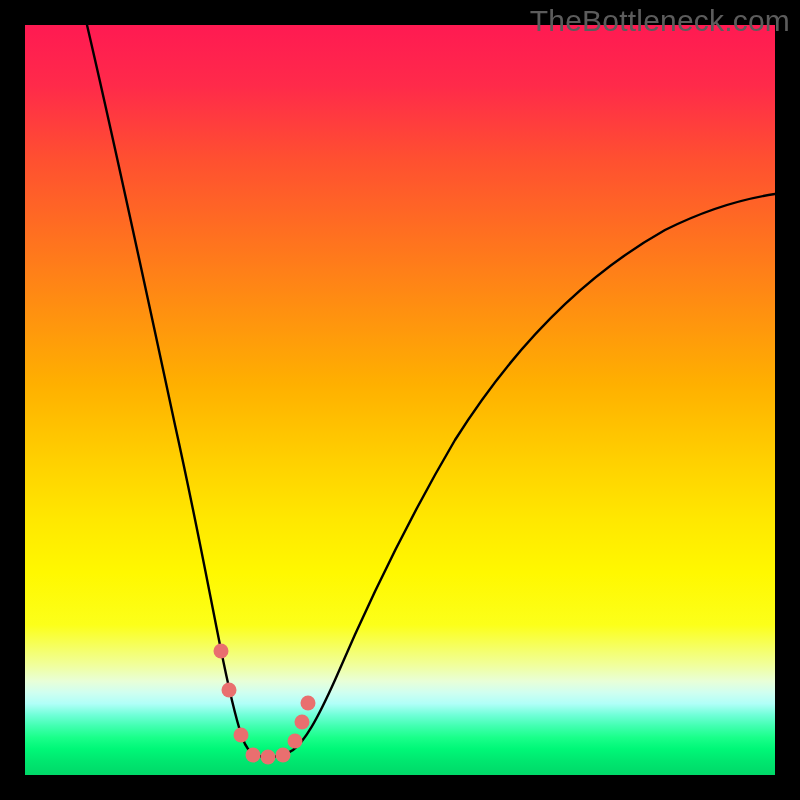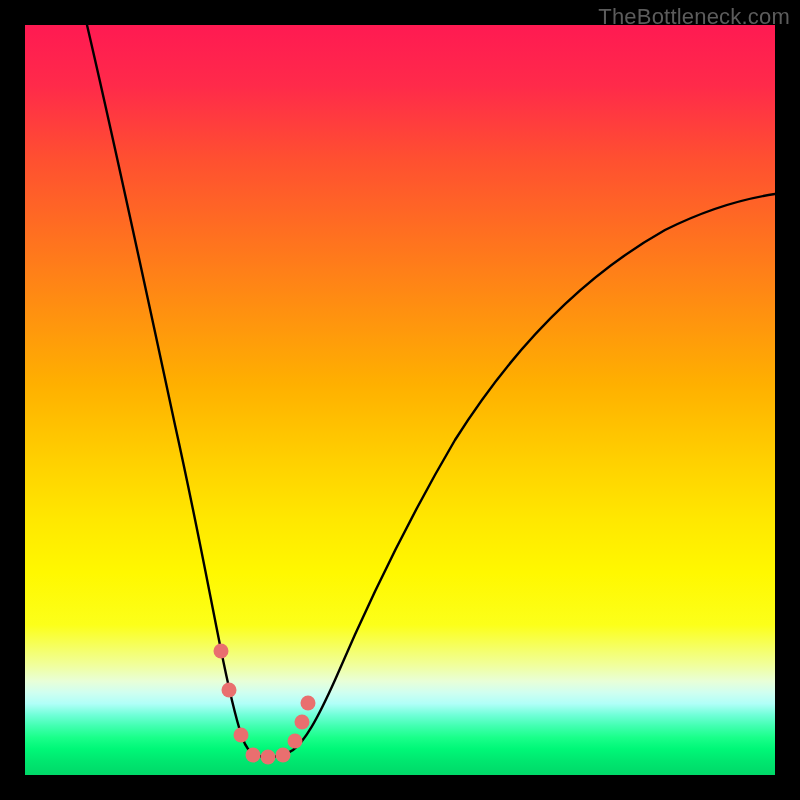--- a/index.html
+++ b/index.html
@@ -49,21 +49,21 @@
     left: 25px;
     top: 25px;
     width: 750px;
     height: 750px;
   }
   .watermark {
     position: absolute;
     top: 4px;
     right: 10px;
     font-family: Arial, Helvetica, sans-serif;
-    font-size: 22px;
+    font-size: 30px;
     color: #5c5c5c;
     letter-spacing: 0.2px;
   }
 </style>
 </head>
 <body>
 
 <div class="chart-container">
   <div class="plot-area"></div>
 

